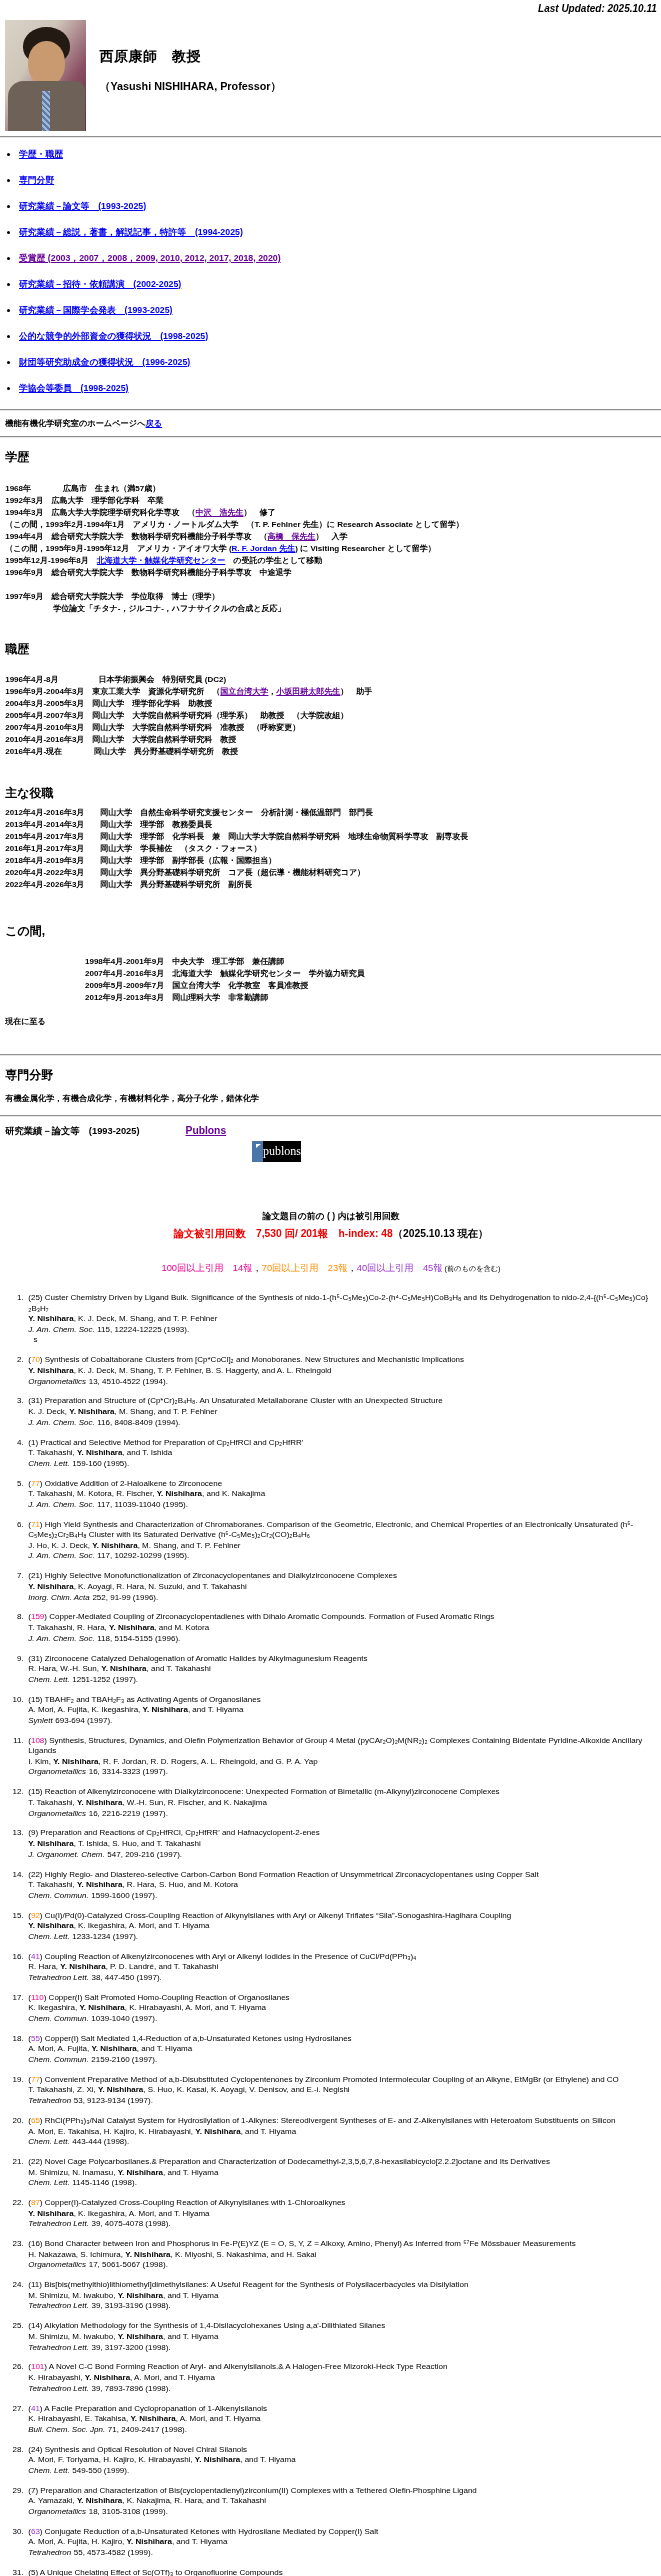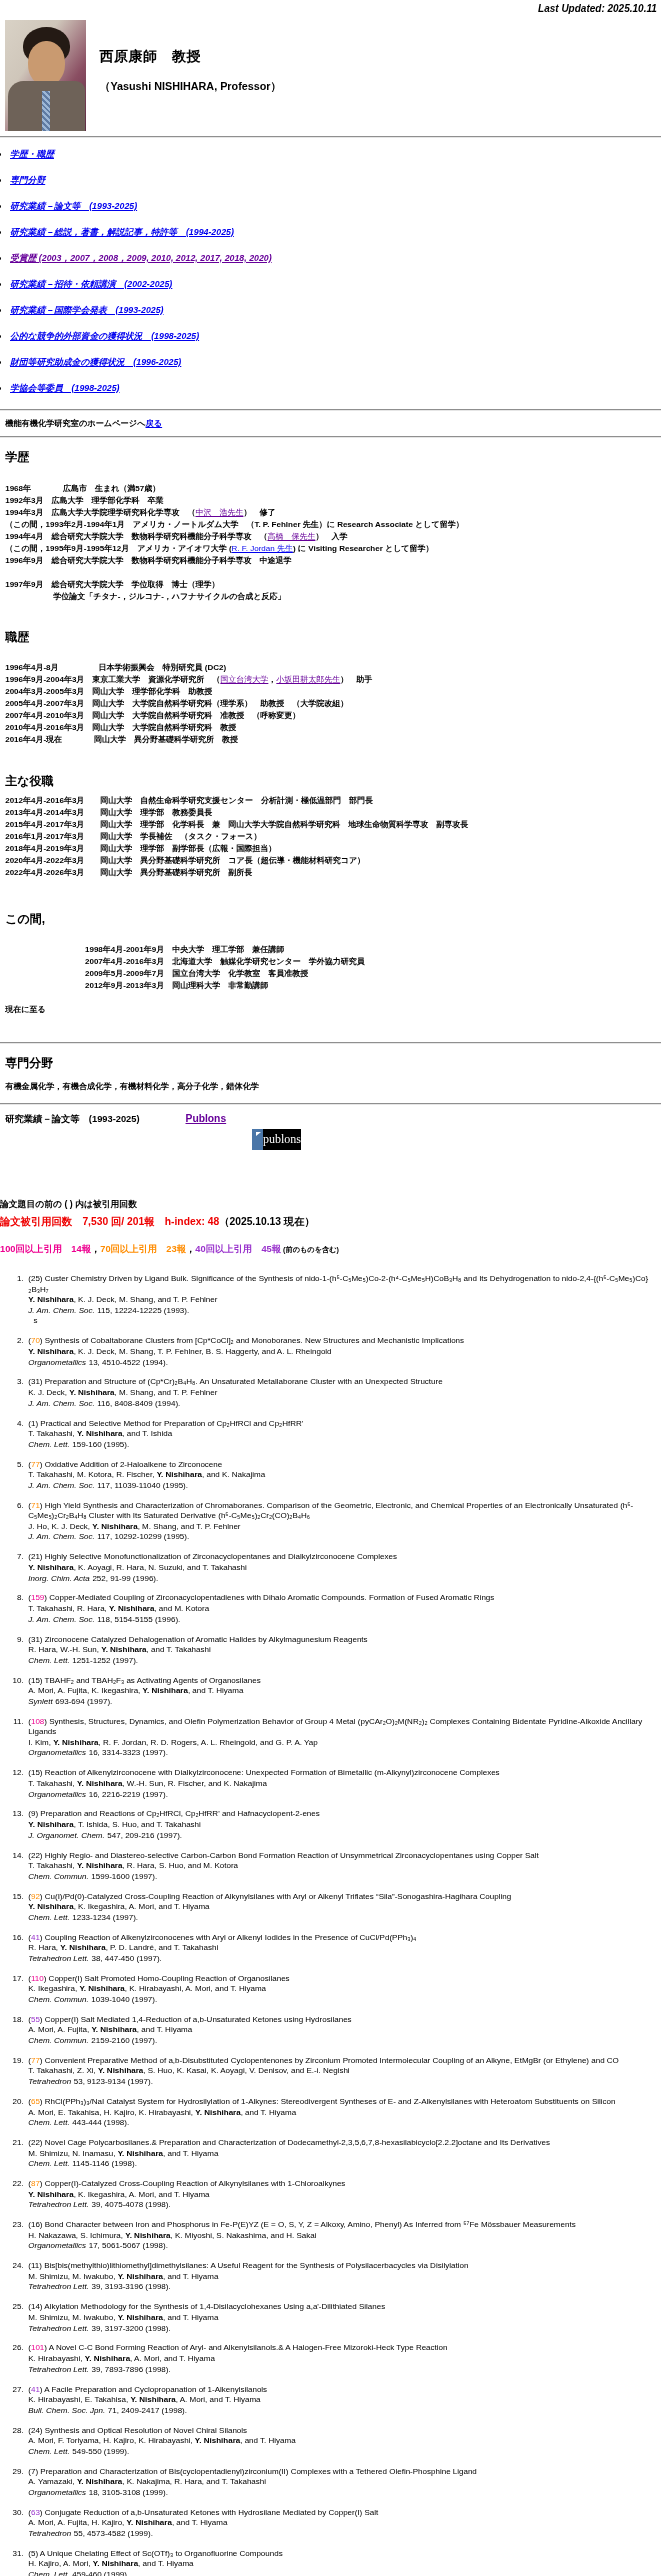--- a/index.html
+++ b/index.html
@@ -10,46 +10,46 @@
          background:linear-gradient(125deg,#d9d2c6 0%,#cfc6ba 34%,#8a4e62 70%,#5e2c44 100%);}
   .ph-hair{position:absolute;left:17.5px;top:7.2px;width:47px;height:38px;border-radius:50% 50% 46% 46%;background:#241a14;}
   .ph-face{position:absolute;left:23px;top:20.6px;width:37px;height:45px;border-radius:48%;background:#c99a70;}
   .ph-suit{position:absolute;left:3.1px;top:61px;width:77px;height:52px;border-radius:15.5px 9.3px 0 0;background:#6e6258;}
   .ph-tie{position:absolute;left:37px;top:71px;width:8.2px;height:41px;background:repeating-linear-gradient(45deg,#9db7d6 0 2.1px,#5f7ba3 2.1px 4.1px);}
   .names{margin-left:13.4px;margin-top:28px;}
   .name-jp{font-weight:bold;font-size:14px;letter-spacing:0.5px;}
   .name-en{font-weight:bold;font-size:10.8px;margin-top:13.4px;}
   hr{border:none;border-top:0.5px solid #8f8f8f;border-bottom:0.5px solid #e6e6e6;height:0;margin:0;}
   .hr1{margin-top:5.2px;}
-  ul.nav{list-style:disc;margin:10.3px 0 9.3px 0;padding-left:10px;font-style:italic;}
+  ul.nav{list-style:disc;margin:10.3px 0 9.3px 0;padding-left:19px;}
   ul.nav li{margin-bottom:14px;font-size:8.8px;}
   a,.lnk,.vlnk{text-decoration:underline;cursor:pointer;}
   .lnk{color:#0000EE;}
   .vlnk{color:#660099;}
   ul.nav .lnk,ul.nav .vlnk{font-weight:bold;}
   .backline{font-weight:bold;font-size:8.2px;margin:7.2px 0 7.2px 5.2px;}
   .sec-h{font-weight:bold;font-size:12px;margin:11.3px 0 5.2px 5.2px;}
   .jline{font-weight:bold;font-size:8px;line-height:12px;margin-left:5.2px;white-space:pre-wrap;}
-  .jline .lnk,.jline .vlnk{font-weight:normal;}
+  .jline .lnk,.jline .vlnk{font-weight:bold;}
   .block-gap{height:11.3px;}
   .indent1{margin-left:85px;}
   .senmon-txt{font-weight:bold;font-size:8.2px;margin:9.3px 0 10.3px 5.2px;}
   .pub-head{margin:8.2px 0 0 5.2px;font-size:9.3px;font-weight:bold;display:flex;align-items:baseline;}
   .pub-head .ph-title{margin-right:46px;}
   .publons-link{font-size:10.3px;}
   .badge{display:flex;width:49px;height:20.6px;margin:3.1px 0 0 252px;}
   .badge-left{width:18.5px;background:#4A76A8;position:relative;}
   .badge-flag{position:absolute;left:3.6px;top:2.6px;width:0;height:0;border-left:5.7px solid #fff;border-bottom:4.6px solid transparent;}
   .badge-right{flex:1;background:#000;color:#fff;font-family:"Liberation Serif","DejaVu Serif",serif;
                font-size:12px;display:flex;align-items:center;justify-content:center;}
-  .stats{text-align:left;margin-top:49px;}
+  .stats{text-align:center;margin-top:49px;}
   .stats-legend{font-weight:bold;font-size:8.8px;}
   .stats-red{font-weight:bold;font-size:10.3px;margin-top:4.1px;color:#EE0000;}
   .stats-red .k{color:#000;}
-  .stats-3{font-weight:bold;font-size:9.3px;margin-top:14px;}
+  .stats-3{font-weight:normal;font-size:9.3px;margin-top:21px;}
   .c-m{color:#EE0090;} .c-o{color:#FF8C00;} .c-p{color:#9932CC;} .c-k{color:#000;}
   .c-ks{color:#000;font-size:7.2px;}
   ol.papers{list-style:none;margin:18.5px 0 0 0;padding:0 10.3px 15.5px 4.1px;}
   ol.papers li{display:flex;margin-bottom:9.3px;font-size:8px;line-height:10.6px;}
   .pnum{width:19.6px;text-align:right;flex:0 0 auto;padding-right:4.6px;}
   .pbody{flex:1;}
   .pauth{}
   .pjour i{margin-right:2.6px;}
   .pnote{margin-left:5.2px;}
   .cite-k{color:#000;} .cite-m{color:#EE0090;} .cite-o{color:#FF8C00;} .cite-p{color:#9932CC;}
@@ -97,20 +97,21 @@
 
 <div class="sec-h">学歴</div>
 <div class="block-gap"></div>
 <div id="gakureki-lines">
     <div class="jline"><span>1968年　　　　広島市　生まれ（満57歳）</span></div>
     <div class="jline"><span>1992年3月　広島大学　理学部化学科　卒業</span></div>
     <div class="jline"><span>1994年3月　広島大学大学院理学研究科化学専攻　（</span><span class="vlnk">中沢　浩先生</span><span>）　修了</span></div>
     <div class="jline"><span>（この間，1993年2月-1994年1月　アメリカ・ノートルダム大学　（T. P. Fehlner 先生）に Research Associate として留学）</span></div>
     <div class="jline"><span>1994年4月　総合研究大学院大学　数物科学研究科機能分子科学専攻　（</span><span class="vlnk">高橋　保先生</span><span>）　入学</span></div>
     <div class="jline"><span>（この間，1995年9月-1995年12月　アメリカ・アイオワ大学 (</span><span class="lnk">R. F. Jordan 先生</span><span>) に Visiting Researcher として留学）</span></div>
+    <div class="jline"><span>1995年12月-1996年8月　</span><span class="lnk">北海道大学・触媒化学研究センター</span><span>　の受託の学生として移動</span></div>
     <div class="jline"><span>1996年9月　総合研究大学院大学　数物科学研究科機能分子科学専攻　中途退学</span></div>
     <div class="jline">&nbsp;</div>
     <div class="jline"><span>1997年9月　総合研究大学院大学　学位取得　博士（理学）</span></div>
     <div class="jline"><span>　　　　　　学位論文「チタナ-，ジルコナ-，ハフナサイクルの合成と反応」</span></div>
   </div>
 
 <div style="height:14.4px"></div>
 <div class="sec-h">職歴</div>
 <div class="block-gap"></div>
 <div id="shokureki-lines">

